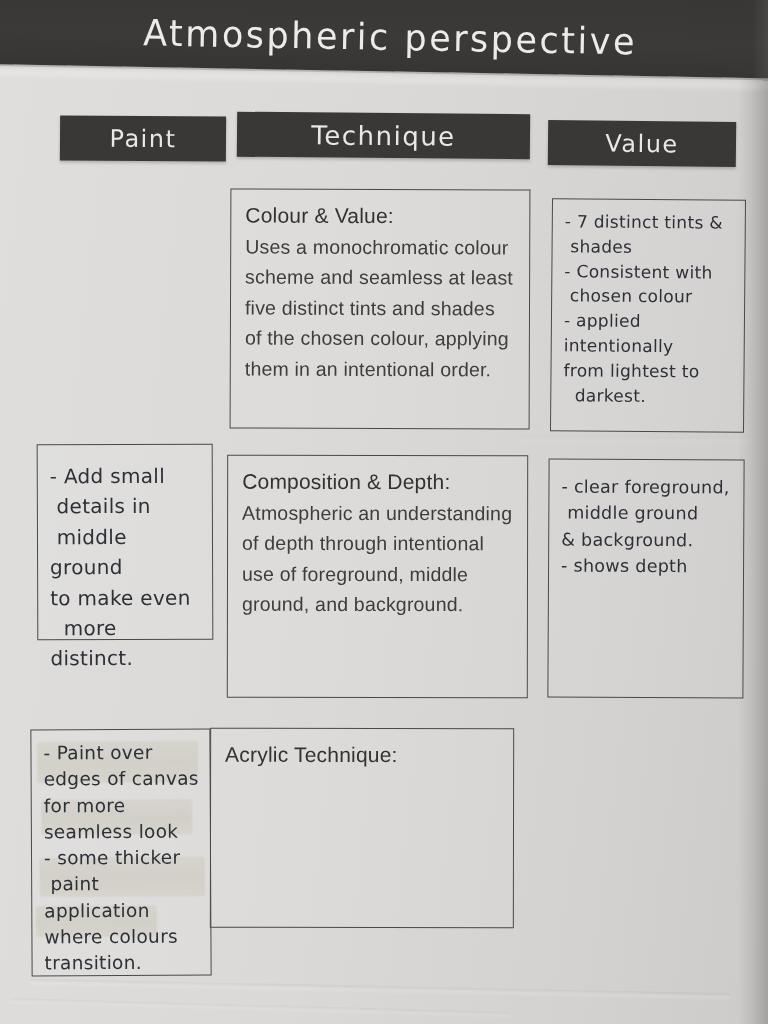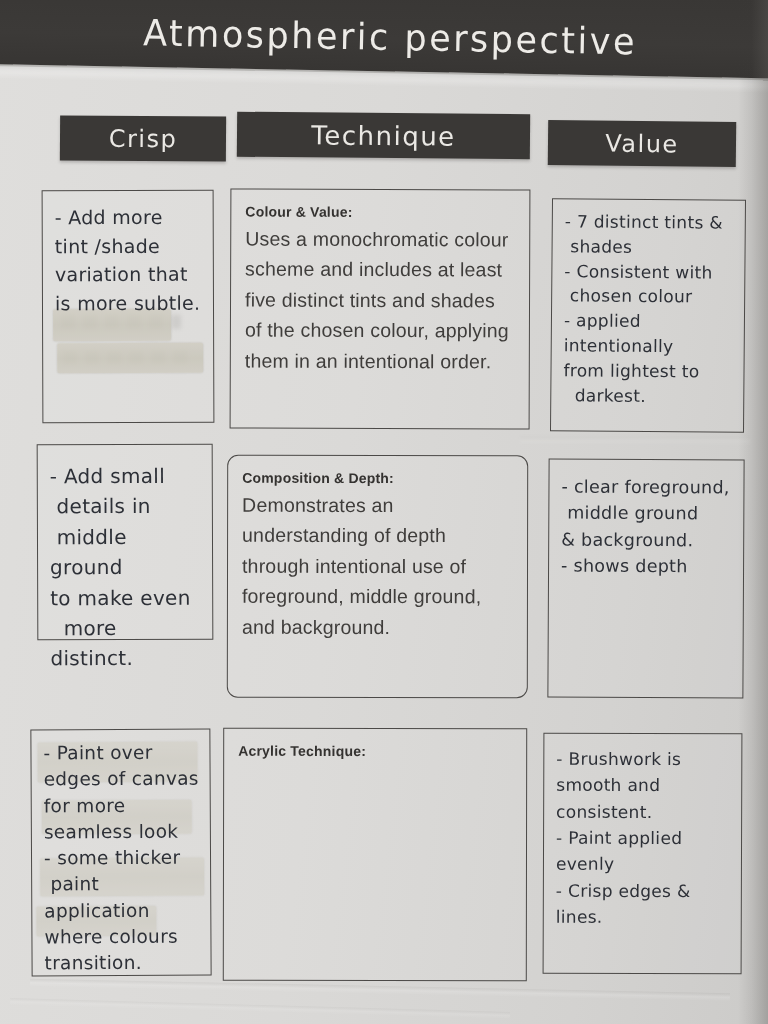--- a/index.html
+++ b/index.html
@@ -57,43 +57,43 @@
 
   
   .box{
     position:absolute;border:1.6px solid #4b4947;box-sizing:border-box;
     background:rgba(255,255,255,0.06);
   }
   .r1g{left:42px; top:190px;width:172px;height:233px;transform:rotate(-0.2deg);}
   .r1c{left:230px;top:189px;width:300px;height:240px;transform:rotate(0.2deg);}
   .r1w{left:551px;top:199px;width:194px;height:233px;transform:rotate(0.5deg);}
   .r2g{left:37px; top:444px;width:176px;height:196px;transform:rotate(-0.2deg);}
-  .r2c{left:227px;top:455px;width:301px;height:243px;transform:rotate(0.1deg);border-radius:11px;}
+  .r2c{left:227px;top:455px;width:301px;height:243px;transform:rotate(0.1deg);}
   .r2w{left:548px;top:459px;width:196px;height:239px;transform:rotate(0.3deg);}
   .r3g{left:31px; top:729px;width:180px;height:247px;transform:rotate(-0.3deg);}
-  .r3c{left:223px;top:728px;width:304px;height:253px;transform:rotate(0.1deg);}
+  .r3c{left:210px;top:728px;width:304px;height:200px;transform:rotate(0.1deg);}
   .r3w{left:543px;top:733px;width:199px;height:241px;transform:rotate(0.2deg);}
 
   .hand{
     position:relative;z-index:2;
     font-family:"DejaVu Sans", sans-serif;
     color:#2d3037;white-space:pre-line;
     padding:12px 8px 8px 12px;letter-spacing:0.3px;
   }
   .hand.g1{font-size:19px;line-height:1.5;}
   .hand.g2{font-size:20px;line-height:1.52;padding-top:16px;}
   .hand.g3{font-size:18.5px;line-height:1.42;padding-top:10px;}
   .hand.w1{font-size:17px;line-height:1.46;padding-top:10px;}
   .hand.w2{font-size:17.5px;line-height:1.5;padding-top:14px;}
   .hand.w3{font-size:17px;line-height:1.55;padding-top:12px;}
 
   .criteria-cell{padding:14px 12px 10px 14px;}
   .criteria-title{
-    font-family:"Liberation Sans", sans-serif;font-weight:bold;
-    font-size:14px;color:#343230;margin-bottom:4px;letter-spacing:0.2px;
+    font-family:"Liberation Sans", sans-serif;font-weight:normal;
+    font-size:21px;color:#343230;margin-bottom:4px;letter-spacing:0.2px;
   }
   .criteria-body{
     font-family:"Liberation Sans", sans-serif;
     font-size:19.5px;line-height:1.56;color:#3f3d3b;
     white-space:pre-line;letter-spacing:0.2px;
   }
 
   
   .tape{
     position:absolute;z-index:1;background:#cdcaBF;
@@ -112,63 +112,53 @@
 
 <div class="page">
 
   <div class="banner">
     <span class="title">Atmospheric perspective</span>
   </div>
   <div class="crease"></div>
   <div class="paper-edge"></div>
 
   <div class="colhdr hdr-grow">
-    <span>Crisp</span>
+    <span>Paint</span>
   </div>
   <div class="colhdr hdr-criteria">
     <span>Technique</span>
   </div>
   <div class="colhdr hdr-glow">
     <span>Value</span>
   </div>
 
-  <div class="box r1g">
-    <div class="hand g1">- Add more
-tint /shade
-variation that
-is more subtle.</div>
-    <div class="tape" style="left:10px;top:118px;width:118px;height:32px;"></div>
-    <div class="tape" style="left:14px;top:152px;width:146px;height:30px;"></div>
-    <div class="ghost" style="left:18px;top:124px;width:120px;height:14px;"></div>
-    <div class="ghost" style="left:20px;top:160px;width:132px;height:13px;"></div>
-  </div>
   <div class="box r1c criteria-cell">
     <div class="criteria-title">Colour &amp; Value:</div>
-    <div class="criteria-body">Uses a monochromatic colour scheme and includes at least five distinct tints and shades of the chosen colour, applying them in an intentional order.</div>
+    <div class="criteria-body">Uses a monochromatic colour scheme and seamless at least five distinct tints and shades of the chosen colour, applying them in an intentional order.</div>
   </div>
   <div class="box r1w">
     <div class="hand w1">- 7 distinct tints &amp;
 &nbsp;shades
 - Consistent with
 &nbsp;chosen colour
 - applied intentionally
 from lightest to
 &nbsp;&nbsp;darkest.</div>
   </div>
 
   <div class="box r2g">
     <div class="hand g2">- Add small
 &nbsp;details in
 &nbsp;middle ground
 to make even
 &nbsp;&nbsp;more distinct.</div>
   </div>
   <div class="box r2c criteria-cell">
     <div class="criteria-title">Composition &amp; Depth:</div>
-    <div class="criteria-body">Demonstrates an understanding of depth through intentional use of foreground, middle ground, and background.</div>
+    <div class="criteria-body">Atmospheric an understanding of depth through intentional use of foreground, middle ground, and background.</div>
   </div>
   <div class="box r2w">
     <div class="hand w2">- clear foreground,
 &nbsp;middle ground
 &amp; background.
 - shows depth</div>
   </div>
 
   <div class="box r3g">
     <div class="tape soft" style="left:6px;top:12px;width:160px;height:40px;"></div>
@@ -180,23 +170,17 @@
 for more
 seamless look
 - some thicker
 &nbsp;paint application
 where colours
 transition.</div>
   </div>
   <div class="box r3c criteria-cell">
     <div class="criteria-title">Acrylic Technique:</div>
   </div>
-  <div class="box r3w">
-    <div class="hand w3">- Brushwork is
-smooth and consistent.
-- Paint applied evenly
-- Crisp edges &amp; lines.</div>
-  </div>
 
   <div class="wrinkle w1"></div>
   <div class="wrinkle w2"></div>
   <div class="wrinkle w3"></div>
 </div>
 
 </body></html>

